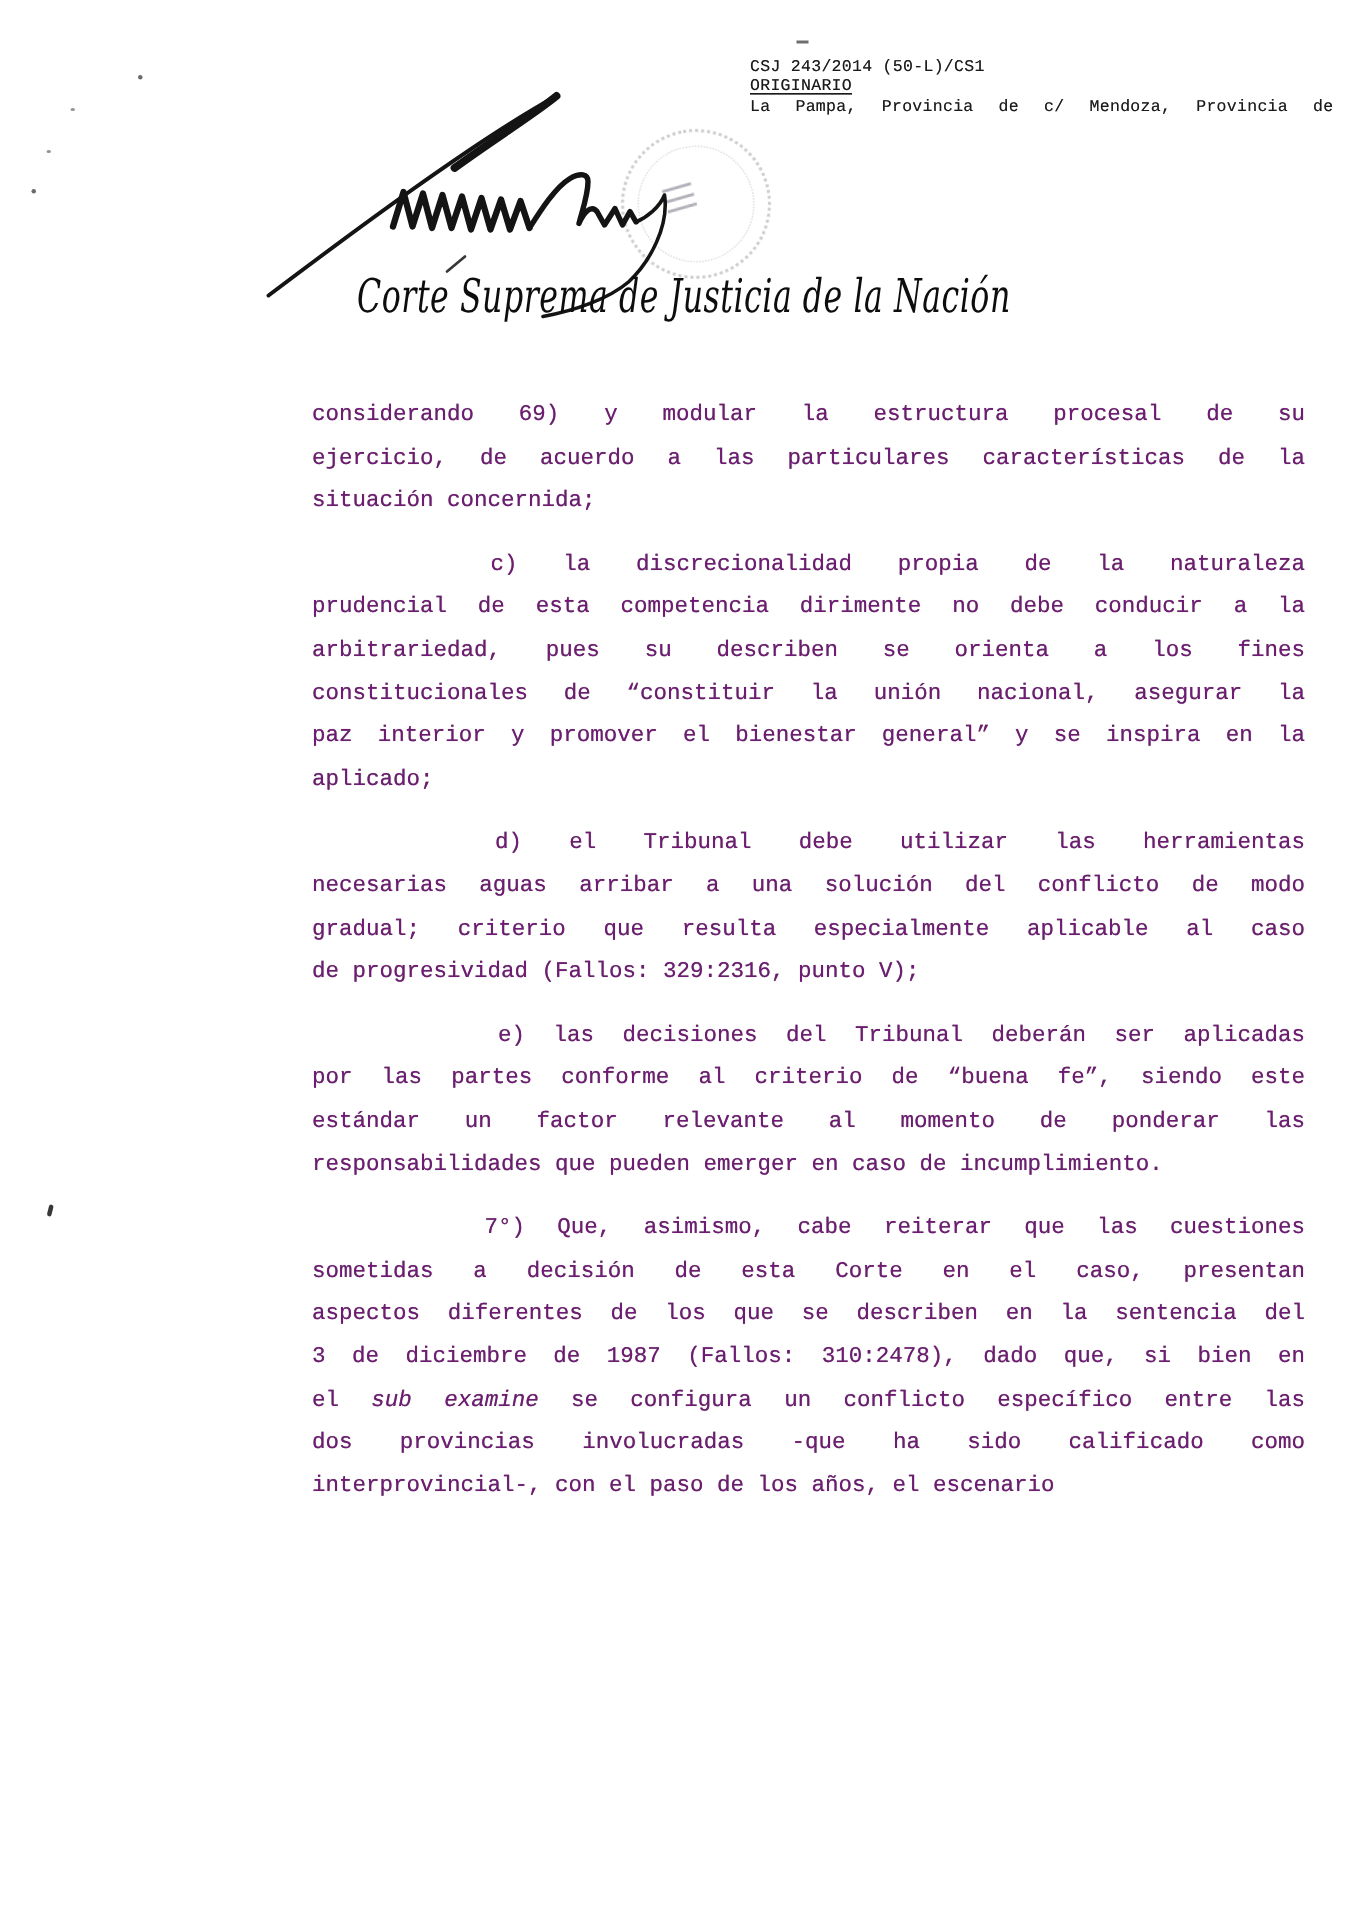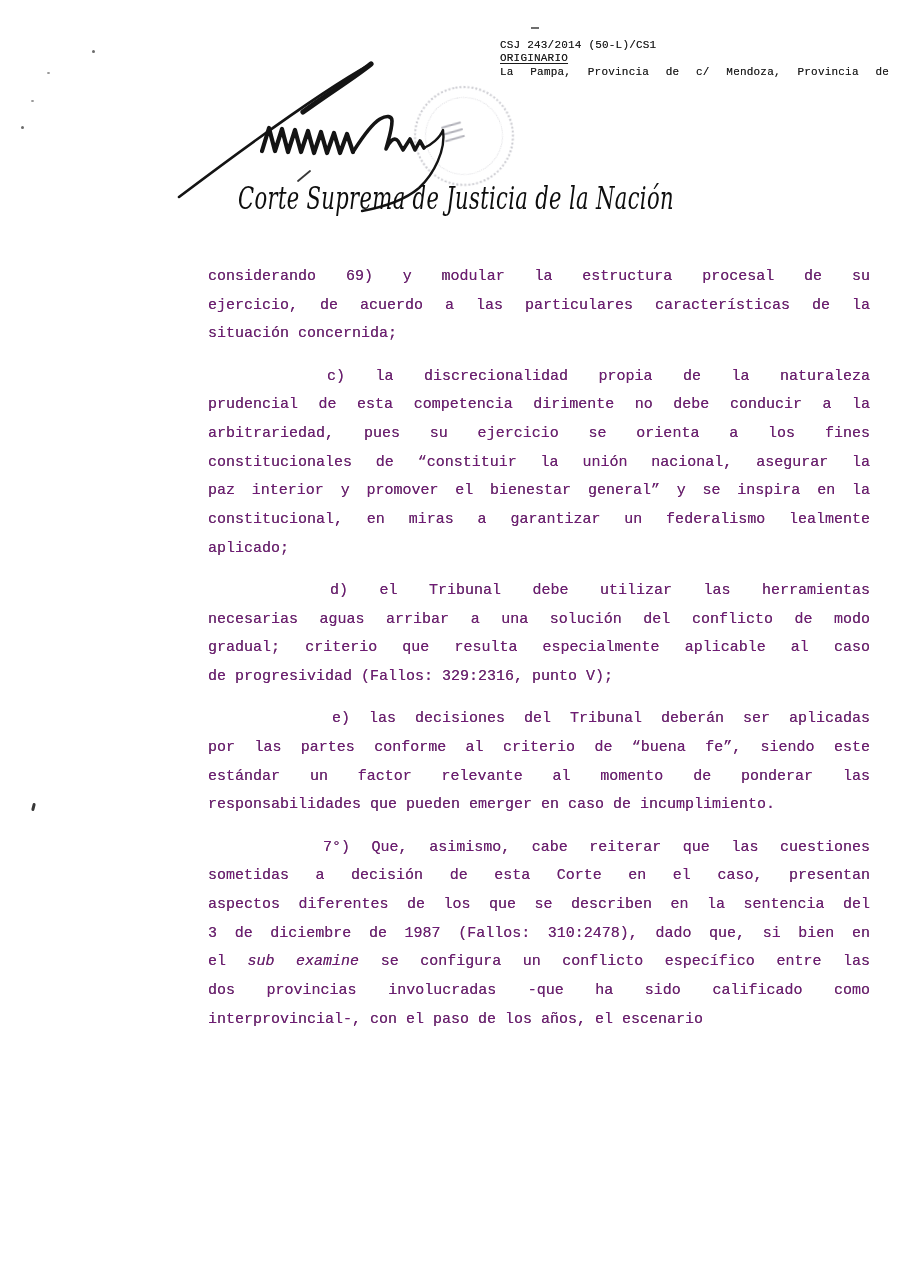--- a/index.html
+++ b/index.html
@@ -119,24 +119,23 @@
 
   <div class="body-text">
       <div class="para">
         <div class="ln">considerando 69) y modular la estructura procesal de su</div>
         <div class="ln">ejercicio, de acuerdo a las particulares características de la</div>
         <div class="ln last">situación concernida;</div>
       </div>
       <div class="para">
         <div class="ln" style="text-indent: 119px;">c) la discrecionalidad propia de la naturaleza</div>
         <div class="ln">prudencial de esta competencia dirimente no debe conducir a la</div>
-        <div class="ln">arbitrariedad, pues su ejercicio se orienta a los fines</div>
+        <div class="ln">arbitrariedad, pues su describen se orienta a los fines</div>
         <div class="ln">constitucionales de “constituir la unión nacional, asegurar la</div>
         <div class="ln">paz interior y promover el bienestar general” y se inspira en la</div>
-        <div class="ln">constitucional, en miras a garantizar un federalismo lealmente</div>
         <div class="ln last">aplicado;</div>
       </div>
       <div class="para">
         <div class="ln" style="text-indent: 122px;">d) el Tribunal debe utilizar las herramientas</div>
         <div class="ln">necesarias aguas arribar a una solución del conflicto de modo</div>
         <div class="ln">gradual; criterio que resulta especialmente aplicable al caso</div>
         <div class="ln last">de progresividad (Fallos: 329:2316, punto V);</div>
       </div>
       <div class="para">
         <div class="ln" style="text-indent: 124px;">e) las decisiones del Tribunal deberán ser aplicadas</div>

